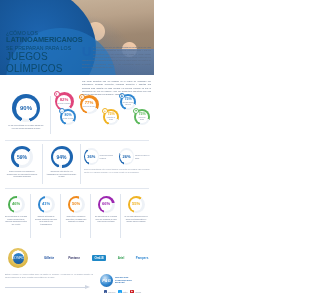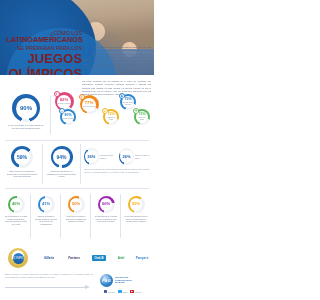--- a/index.html
+++ b/index.html
@@ -44,26 +44,26 @@
     border-radius:50%;
     background:radial-gradient(circle at 62% 40%, #1d65b0 0%, #14508f 55%, #0f4279 100%);
   }
   .hero-blob2{
     position:absolute; left:6px; top:28px; width:110px; height:104px;
     border-radius:50%;
     background:rgba(35,120,195,.60);
   }
   .hero-title{
     position:absolute; left:6px; top:30px; width:76px; z-index:4;
-    color:#7f1d1d; line-height:1.18; letter-spacing:.1px;text-align:right;
+    color:#0c4a6e; line-height:1.18; letter-spacing:.1px;
   }
   .t-l1{ font-size:5.2px; font-weight:400; }
   .t-l2{ font-size:7.4px; font-weight:700; letter-spacing:-.05px; }
   .t-l3{ font-size:5.2px; font-weight:400; }
-  .t-l4{ font-size:13px; font-weight:700; }
+  .t-l4{ font-size:10px; font-weight:400; }
   .t-l5{ font-size:5.2px; font-weight:400; }
 
   
   .intro{
     position:absolute; left:82px; top:46px; width:69px; z-index:5;
   }
   .intro-drop{
     float:left; font-size:13px; font-weight:700; line-height:10px;
     color:#1d65b0; margin:1px 1.5px 0 0;
   }

